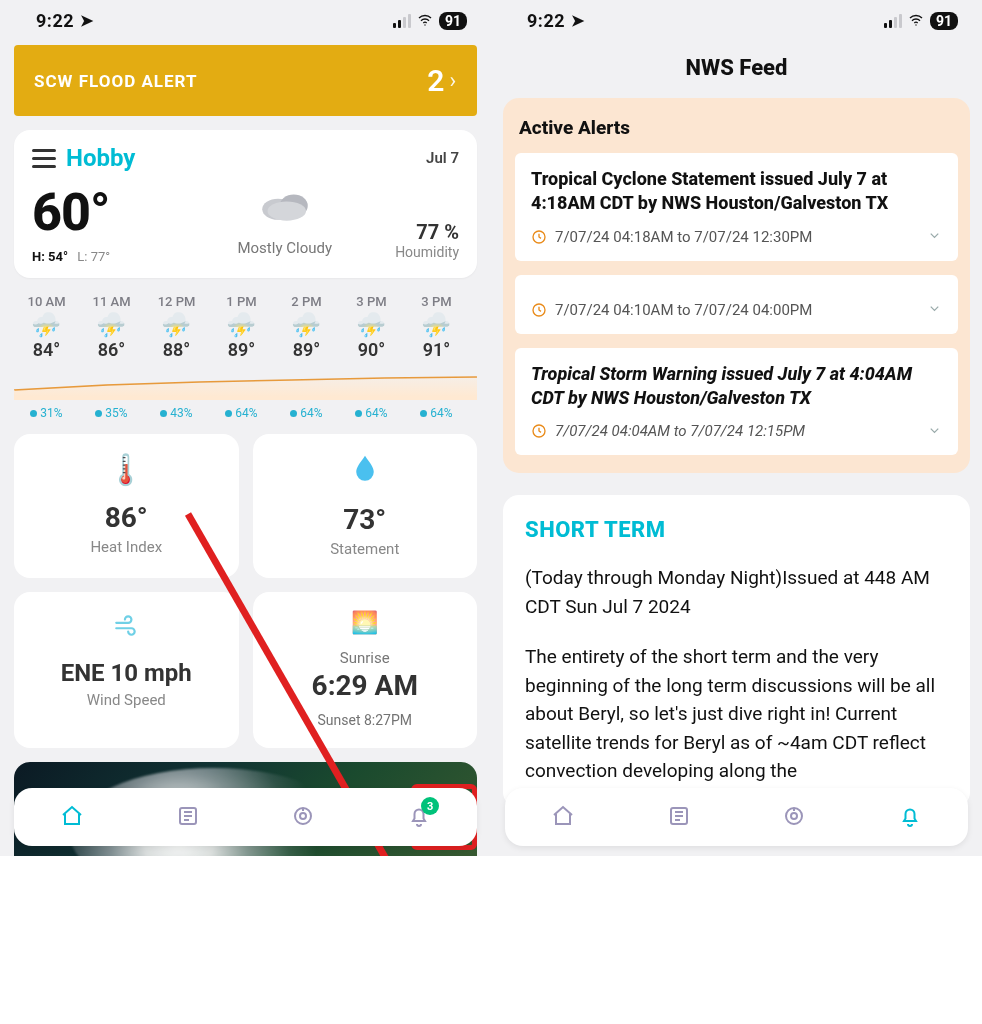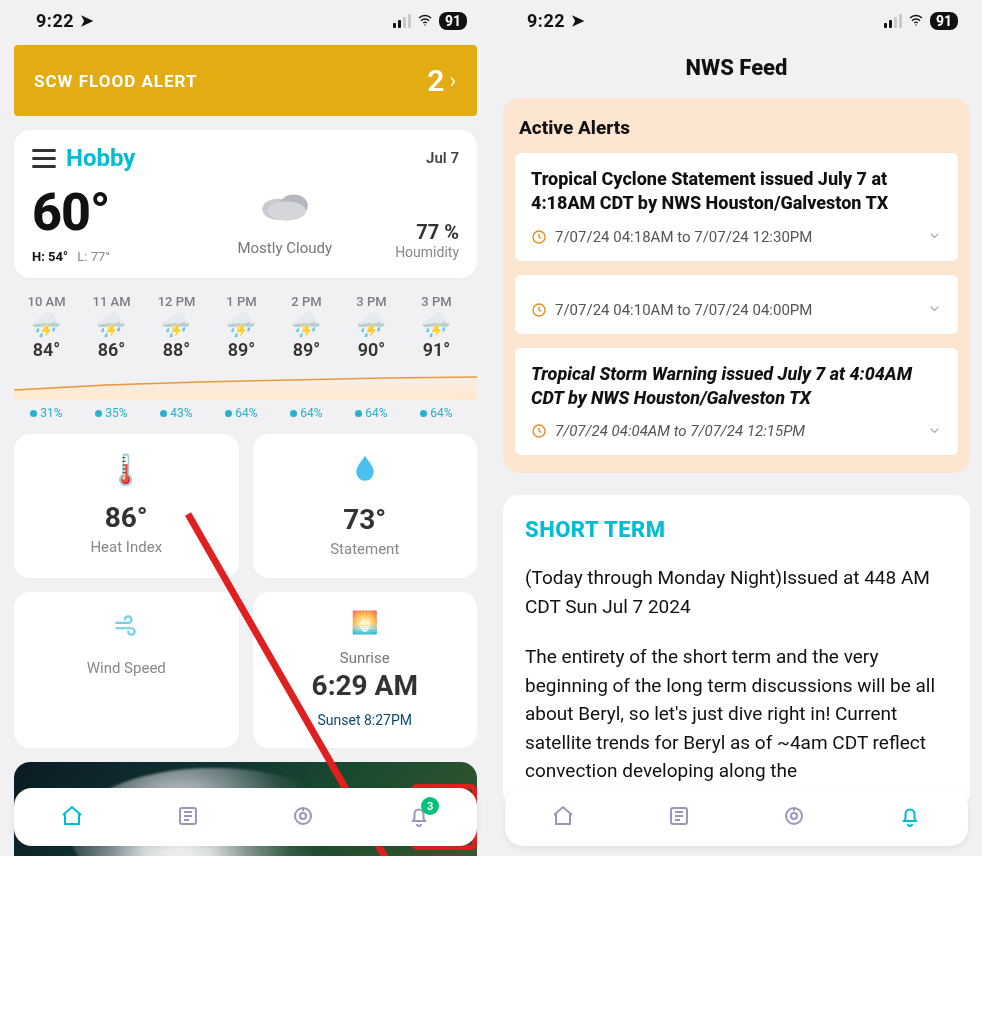--- a/index.html
+++ b/index.html
@@ -57,21 +57,21 @@
   .precip-row { display:flex; overflow:hidden;}
   .precip-row .pc { width:65px; flex:0 0 65px; text-align:center; font-size:12px; color:#26b1d1; display:flex; align-items:center; justify-content:center; gap:3px;}
   .dot { width:7px; height:7px; border-radius:50%; background:#26b1d1; display:inline-block;}
   
   .grid2 { display:grid; grid-template-columns:1fr 1fr; gap:14px; margin-top:14px;}
   .stat { background:#fff; border-radius:16px; padding:18px 10px 20px 10px; text-align:center; }
   .stat .ic { font-size:30px; margin-bottom:14px;}
   .stat .v { font-size:28px; font-weight:700; color:#333; }
   .stat .l { color:#888; font-size:15px; margin-top:4px; }
   .stat .sm { font-size:15px; color:#777; margin-bottom:2px;}
-  .stat .sub { color:#0c4a6e; font-size:14px; margin-top:10px;}
+  .stat .sub { color:#737373; font-size:14px; margin-top:10px;}
   
   .sat { margin-top:14px; height:120px; border-radius:16px; overflow:hidden; position:relative; background: linear-gradient(135deg,#0b1a24 0%, #133 35%, #1a4a2e 60%, #26502f 75%, #3a5a30 100%);}
   .sat::before{ content:""; position:absolute; left:12%; top:5%; width:62%; height:110%; border-radius:50%; background: radial-gradient(circle at 38% 55%, rgba(255,255,255,.96) 0%, rgba(240,240,240,.9) 18%, rgba(220,220,225,.55) 36%, rgba(200,200,210,.15) 58%, transparent 72%); filter: blur(1px);}
   
   .nav { position:absolute; left:14px; right:14px; bottom:10px; background:#fff; border-radius:18px; height:58px; display:flex; align-items:center; justify-content:space-around; box-shadow:0 2px 6px rgba(0,0,0,.08);}
   .nav .ni { font-size:24px; color:#9b95b9; position:relative;}
   .nav .ni.active { color:#00bcd4; }
   .badge { position:absolute; top:-6px; right:-8px; background:#00c27a; color:#fff; font-size:11px; font-weight:700; border-radius:50%; width:18px; height:18px; display:flex; align-items:center; justify-content:center;}
   .callout { position:absolute; right:14px; bottom:6px; width:66px; height:66px; border:5px solid #e02020; border-radius:6px; pointer-events:none;}
   .arrow-svg { position:absolute; pointer-events:none; }
@@ -260,20 +260,21 @@
           <div class="v">73°</div>
           <div class="l">Statement</div>
         </div>
         <div class="stat">
           <div class="ic" style="color:#6fd0e6">
             <svg viewBox="0 0 24 24" width="34" height="26">
                 <path d="M3 10h11a3 3 0 1 0-3-3" stroke="#6fd0e6" stroke-width="2" fill="none" stroke-linecap="round"></path>
                 <path d="M3 15h14a3 3 0 1 1-3 3" stroke="#6fd0e6" stroke-width="2" fill="none" stroke-linecap="round"></path>
               </svg>
           </div>
+          <div class="v" style="font-size:24px">ENE 10 mph</div>
           <div class="l">Wind Speed</div>
         </div>
         <div class="stat">
           <div class="ic" style="font-size:22px">🌅</div>
           <div class="sm">Sunrise</div>
           <div class="v">6:29 AM</div>
           <div class="sub">Sunset  8:27PM</div>
         </div>
       </div>
 

